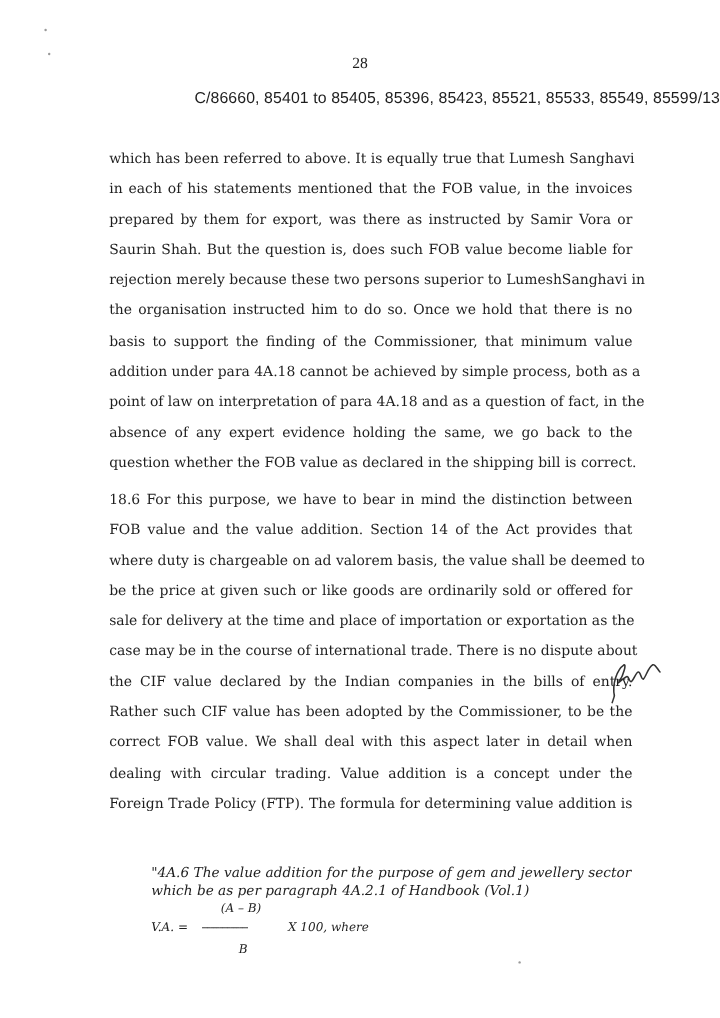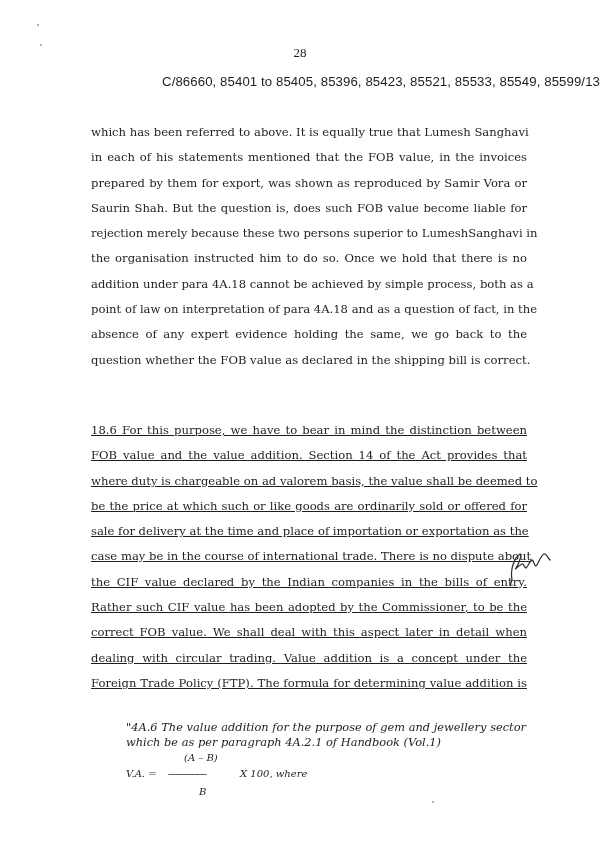--- a/index.html
+++ b/index.html
@@ -37,35 +37,36 @@
 </style>
 </head>
 <body>
 
 <div class="page-number">28</div>
 <div class="case-ref">C/86660, 85401 to 85405, 85396, 85423, 85521, 85533, 85549, 85599/13</div>
 
 <div class="para" style="top:120px;">
   <span class="line">which has been referred to above. It is equally true that Lumesh Sanghavi</span>
   <span class="line">in each of his statements mentioned that the FOB value, in the invoices</span>
-  <span class="line">prepared by them for export, was shown as reproduced by Samir Vora or</span>
+  <span class="line">prepared by them for export, was there as instructed by Samir Vora or</span>
   <span class="line">Saurin Shah.  But the question is, does such FOB value become liable for</span>
   <span class="line">rejection merely because these two persons superior to LumeshSanghavi in</span>
   <span class="line">the organisation instructed him to do so.   Once we hold that there is no</span>
+  <span class="line">basis to support the finding of the Commissioner, that minimum value</span>
   <span class="line">addition under para 4A.18 cannot be achieved by simple process, both as a</span>
   <span class="line">point of law on interpretation of para 4A.18 and as a question of fact, in the</span>
   <span class="line">absence of any expert evidence holding the same, we go back to the</span>
   <span class="line last">question whether the FOB value as declared in the shipping bill is correct.</span>
 </div>
 
-<div class="para" style="top:418px;text-decoration:underline;">
+<div class="para" style="top:404px;">
   <span class="line">18.6  For this purpose, we have to bear in mind the distinction between</span>
   <span class="line">FOB value and the value addition.  Section 14 of the Act provides that</span>
   <span class="line">where duty is chargeable on ad valorem basis, the value shall be deemed to</span>
-  <span class="line">be the price at which such or like goods are ordinarily sold or offered for</span>
+  <span class="line">be the price at given such or like goods are ordinarily sold or offered for</span>
   <span class="line">sale for delivery at the time and place of importation or exportation as the</span>
   <span class="line">case may be in the course of international trade.  There is no dispute about</span>
   <span class="line">the CIF value declared by the Indian companies in the bills of entry.</span>
   <span class="line">Rather such CIF value has been adopted by the Commissioner, to be the</span>
   <span class="line">correct FOB value.  We shall deal with this aspect later in detail when</span>
   <span class="line">dealing with circular trading.  Value addition is a concept under the</span>
   <span class="line">Foreign Trade Policy (FTP).  The formula for determining value addition is</span>
 </div>
 
 <div class="quote" style="top:720px;">

